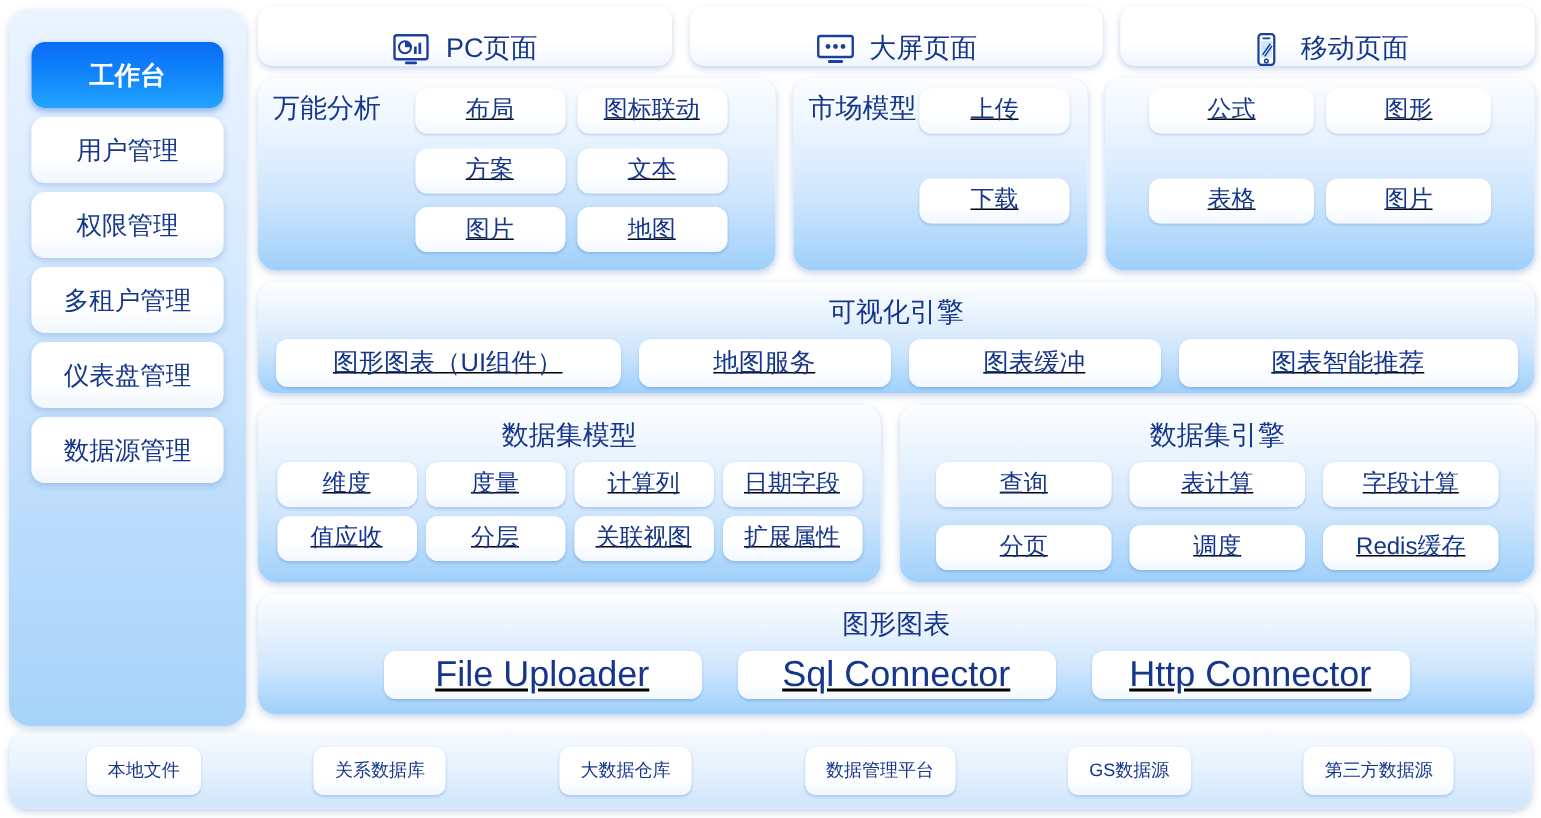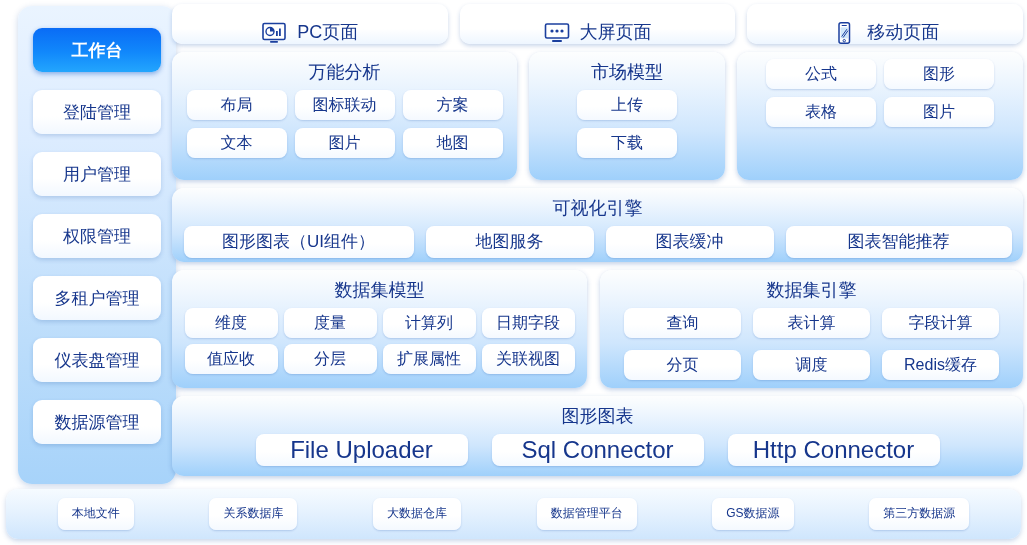--- a/index.html
+++ b/index.html
@@ -17,26 +17,26 @@
     color:#16368c;
     display:flex;align-items:center;justify-content:center;
     box-shadow:0 1px 2px rgba(30,80,170,.22);
     text-align:center;
     line-height:1.1;
     white-space:nowrap;
   }
 
   
   .sidebar{
-    position:absolute;left:18px;top:6px;width:158px;height:478px;
+    position:absolute;left:6px;top:6px;width:158px;height:478px;
     border-radius:14px;
     background:linear-gradient(180deg,#eaf4ff 0%,#dcecff 28%,#bcddfb 70%,#a7d3fa 100%);
     box-shadow:0 2px 6px rgba(40,90,170,.25);
     display:flex;flex-direction:column;align-items:center;
-    padding-top:22px;box-sizing:border-box;gap:18px;
+    padding-top:22px;box-sizing:border-box;gap:6px;
   }
   .side-item{
     width:128px;height:44px;border-radius:9px;
     display:flex;align-items:center;justify-content:center;
     font-size:17px;color:#16368c;
     background:linear-gradient(180deg,#ffffff 0%,#ffffff 60%,#f2f8ff 100%);
     box-shadow:0 2px 4px rgba(40,90,170,.22);
     white-space:nowrap;
   }
   .side-item.active{
@@ -65,26 +65,26 @@
   .panel{
     border-radius:12px;
     background:linear-gradient(180deg,#fdfefe 0%,#eef6fe 22%,#cfe6fd 62%,#9fd0fb 100%);
     box-shadow:0 2px 5px rgba(40,90,170,.28);
     padding:7px 10px 10px 10px;box-sizing:border-box;
   }
   .panel-title{
     font-size:18px;color:#16368c;text-align:center;
     height:26px;line-height:26px;margin-bottom:5px;white-space:nowrap;
   }
-  .chips{display:flex;flex-wrap:wrap;gap:8px;justify-content:center;}
+  .chips{display:flex;flex-wrap:wrap;gap:8px;justify-content:center;text-decoration:underline;}
   .chips .chip{height:30px;font-size:16px;padding:0 6px;box-sizing:border-box;}
 
   
   .row2{display:flex;gap:12px;height:128px;margin-bottom:8px;}
-  .row2 .panel{display:flex;flex-direction:column;}
+  .row2 .panel{display:flex;}
   .p-universal{flex:0 0 345px;}
   .p-market{flex:0 0 196px;}
   .p-report{flex:1;}
   .p-universal .chip{width:100px;}
   .p-market .chip{width:100px;}
   .p-report .chip{width:110px;}
 
   
   .row3{height:74px;margin-bottom:8px;}
   .row3 .chips{gap:12px;}
@@ -120,23 +120,20 @@
   .bottombar .chip{height:32px;font-size:12px;padding:0 14px;border-radius:7px;}
 </style>
 </head>
 <body>
 
 <div class="stage">
 
   <div class="sidebar">
     <div class="side-item active">
         <span>工作台</span>
-      </div>
-    <div class="side-item">
-        <span>登陆管理</span>
       </div>
     <div class="side-item">
         <span>用户管理</span>
       </div>
     <div class="side-item">
         <span>权限管理</span>
       </div>
     <div class="side-item">
         <span>多租户管理</span>
       </div>
@@ -239,22 +236,22 @@
 
       <div class="panel p-dsmodel">
         <div class="panel-title">数据集模型</div>
         <div class="chips">
           <div class="chip">维度</div>
           <div class="chip">度量</div>
           <div class="chip">计算列</div>
           <div class="chip">日期字段</div>
           <div class="chip">值应收</div>
           <div class="chip">分层</div>
+          <div class="chip">关联视图</div>
           <div class="chip">扩展属性</div>
-          <div class="chip">关联视图</div>
         </div>
       </div>
 
       <div class="panel p-dsengine">
         <div class="panel-title">数据集引擎</div>
         <div class="chips">
           <div class="chip">查询</div>
           <div class="chip">表计算</div>
           <div class="chip">字段计算</div>
           <div class="chip">分页</div>

